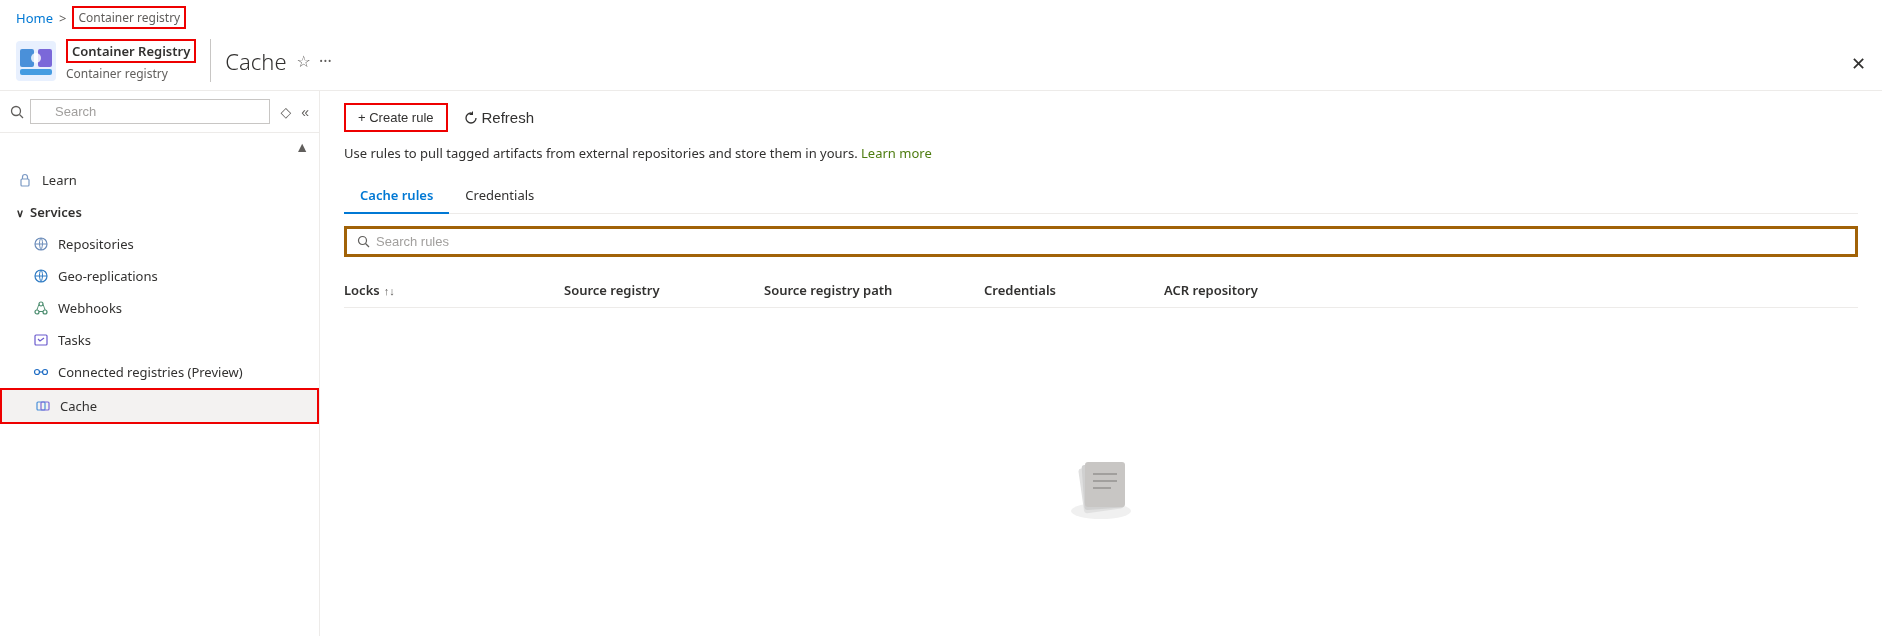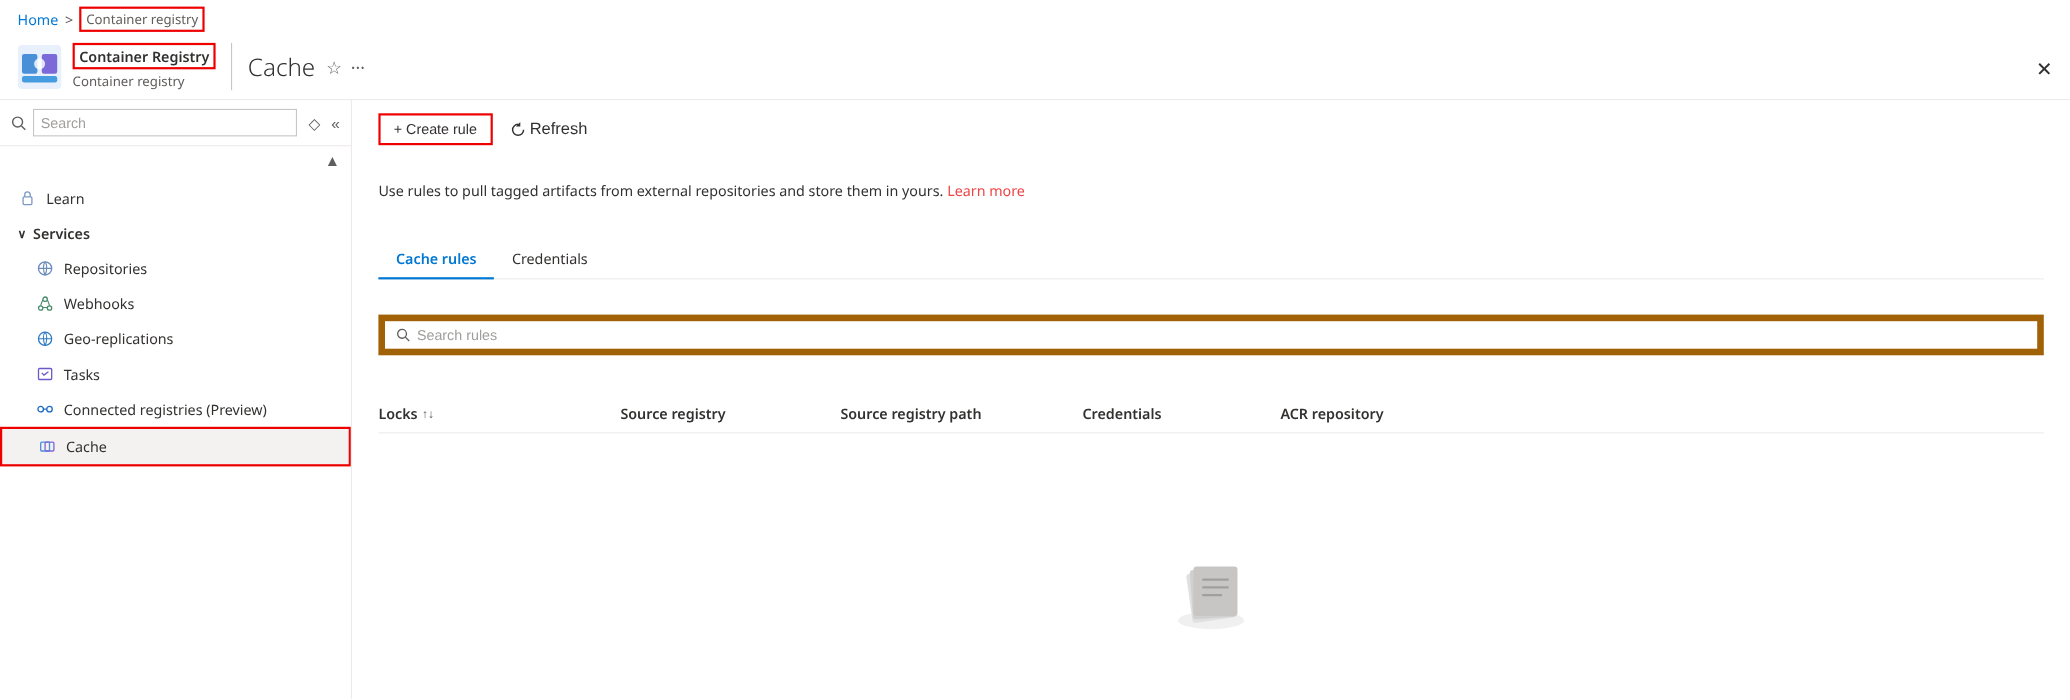--- a/index.html
+++ b/index.html
@@ -40,21 +40,21 @@
     .main-layout { display: flex; flex: 1; overflow: hidden; }
 
     
     .sidebar {
       width: 320px; flex-shrink: 0; border-right: 1px solid #edebe9; display: flex; flex-direction: column; overflow: hidden;
     }
     .sidebar-search-bar {
       display: flex; align-items: center; padding: 8px 10px; gap: 6px; border-bottom: 1px solid #edebe9;
     }
     .sidebar-search-input {
-      flex: 1; border: 1px solid #c8c6c4; padding: 4px 6px; font-size: 13px; outline: none; color: #323130;
+      flex: 1; border: 1px solid #c8c6c4; padding: 4px 24px; font-size: 13px; outline: none; color: #323130;
     }
     .sidebar-search-input::placeholder { color: #a19f9d; }
     .sidebar-tool-btn { background: none; border: none; cursor: pointer; color: #605e5c; font-size: 14px; padding: 2px 4px; }
     .sidebar-scroll-btn { background: none; border: none; cursor: pointer; color: #605e5c; font-size: 14px; }
     .sidebar-up-arrow { color: #605e5c; font-size: 14px; }
 
     .sidebar-content { flex: 1; overflow-y: auto; padding: 4px 0; }
 
     .sidebar-item {
       display: flex; align-items: center; padding: 7px 16px; cursor: pointer; gap: 8px; color: #323130; font-size: 13px;
@@ -62,41 +62,41 @@
     .sidebar-item.active {
       background: #f3f2f1; border: 2px solid #e00;
     }
     .sidebar-item-icon { width: 18px; height: 18px; flex-shrink: 0; display: flex; align-items: center; justify-content: center; }
     .sidebar-section {
       display: flex; align-items: center; padding: 7px 16px; gap: 6px; cursor: pointer; font-size: 13px; color: #323130; font-weight: 600;
     }
     .chevron { font-size: 11px; }
 
     
-    .content { flex: 1; display: flex; flex-direction: column; overflow: hidden; padding: 12px 24px; gap: 20px; }
+    .content { flex: 1; display: flex; flex-direction: column; overflow: hidden; padding: 12px 24px; }
 
     .toolbar { display: flex; align-items: center; gap: 8px; margin-bottom: 12px; }
     .btn-create {
       display: flex; align-items: center; gap: 4px; border: 2px solid #e00; background: #fff; color: #323130; padding: 5px 12px; cursor: pointer; font-size: 13px; font-weight: 400;
     }
     .btn-refresh {
       display: flex; align-items: center; gap: 4px; background: none; border: none; color: #323130; cursor: pointer; font-size: 15px; padding: 5px 8px;
     }
 
     .info-text { font-size: 13px; color: #323130; margin-bottom: 16px; }
-    .info-link { color: #ef4444; cursor: pointer; text-decoration: none; }
+    .info-link { color: #4d7c0f; cursor: pointer; text-decoration: none; }
 
     .tabs { display: flex; gap: 0; margin-bottom: 12px; border-bottom: 1px solid #edebe9; }
     .tab {
       padding: 8px 16px; cursor: pointer; font-size: 13px; color: #323130; border-bottom: 2px solid transparent; margin-bottom: -1px;
     }
     .tab.active { color: #0078d4; border-bottom: 2px solid #0078d4; font-weight: 600; }
 
     .search-rules-bar {
-      display: flex; align-items: center; border: 6px solid #a16207; padding: 5px 10px; gap: 6px; margin-bottom: 16px; background: #fff;
+      display: flex; align-items: center; border: 3px solid #a16207; padding: 5px 10px; gap: 6px; margin-bottom: 16px; background: #fff;
     }
     .search-rules-input {
       border: none; outline: none; flex: 1; font-size: 13px; color: #323130;
     }
     .search-rules-input::placeholder { color: #a19f9d; }
 
     .table-header {
       display: flex; padding: 8px 0; border-bottom: 1px solid #edebe9; font-size: 13px; color: #323130; font-weight: 600;
     }
     .col-name { width: 220px; display: flex; align-items: center; gap: 4px; }
@@ -183,37 +183,37 @@
               <circle cx="8" cy="8" r="6" fill="none" stroke="#6b8cba" stroke-width="1.2"></circle>
               <path d="M2 8h12M8 2c-2 2-2 8 0 12M8 2c2 2 2 8 0 12" fill="none" stroke="#6b8cba" stroke-width="1"></path>
             </svg>
         </div>
         <span>Repositories</span>
       </div>
 
       <div class="sidebar-item" style="padding-left:32px;">
         <div class="sidebar-item-icon">
           <svg width="16" height="16" viewBox="0 0 16 16">
+              <circle cx="8" cy="8" r="6" fill="none" stroke="#2e7bc4" stroke-width="1.2"></circle>
+              <path d="M2 8h12M8 2c-2 2-2 8 0 12M8 2c2 2 2 8 0 12" fill="none" stroke="#2e7bc4" stroke-width="1"></path>
+            </svg>
+        </div>
+        <span>Geo-replications</span>
+      </div>
+
+      <div class="sidebar-item" style="padding-left:32px;">
+        <div class="sidebar-item-icon">
+          <svg width="16" height="16" viewBox="0 0 16 16">
               <circle cx="4" cy="12" r="2" fill="none" stroke="#4a8c6e" stroke-width="1.2"></circle>
               <circle cx="12" cy="12" r="2" fill="none" stroke="#4a8c6e" stroke-width="1.2"></circle>
               <circle cx="8" cy="4" r="2" fill="none" stroke="#4a8c6e" stroke-width="1.2"></circle>
               <path d="M6 4.5C5 7 4 9 4 10m8 0C12 9 11 7 10 4.5M6 11.5h4" fill="none" stroke="#4a8c6e" stroke-width="1"></path>
             </svg>
         </div>
         <span>Webhooks</span>
-      </div>
-
-      <div class="sidebar-item" style="padding-left:32px;">
-        <div class="sidebar-item-icon">
-          <svg width="16" height="16" viewBox="0 0 16 16">
-              <circle cx="8" cy="8" r="6" fill="none" stroke="#2e7bc4" stroke-width="1.2"></circle>
-              <path d="M2 8h12M8 2c-2 2-2 8 0 12M8 2c2 2 2 8 0 12" fill="none" stroke="#2e7bc4" stroke-width="1"></path>
-            </svg>
-        </div>
-        <span>Geo-replications</span>
       </div>
 
       <div class="sidebar-item" style="padding-left:32px;">
         <div class="sidebar-item-icon">
           <svg width="16" height="16" viewBox="0 0 16 16">
               <rect x="2" y="3" width="12" height="10" rx="1" fill="none" stroke="#6a5acd" stroke-width="1.2"></rect>
               <path d="M5 7l2 2 4-3" fill="none" stroke="#6a5acd" stroke-width="1.2"></path>
             </svg>
         </div>
         <span>Tasks</span>

